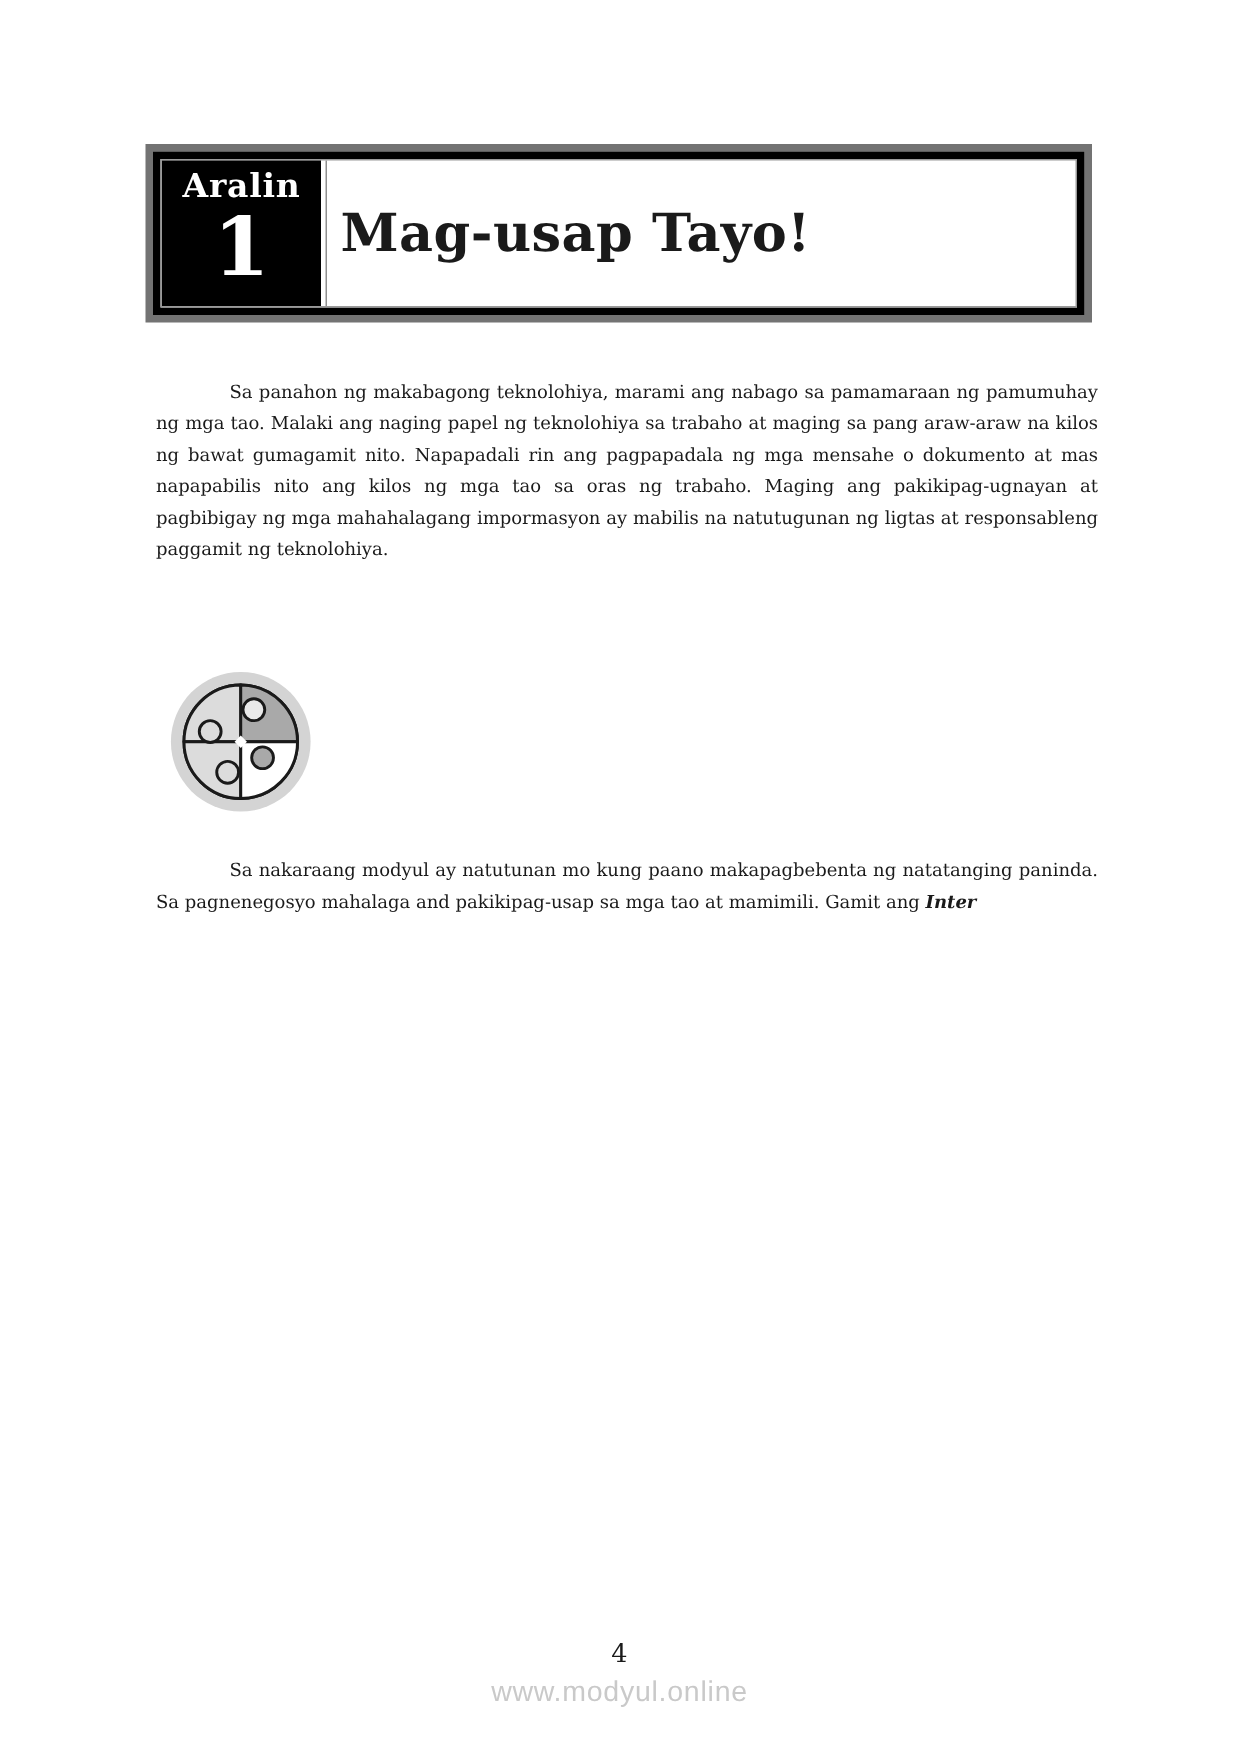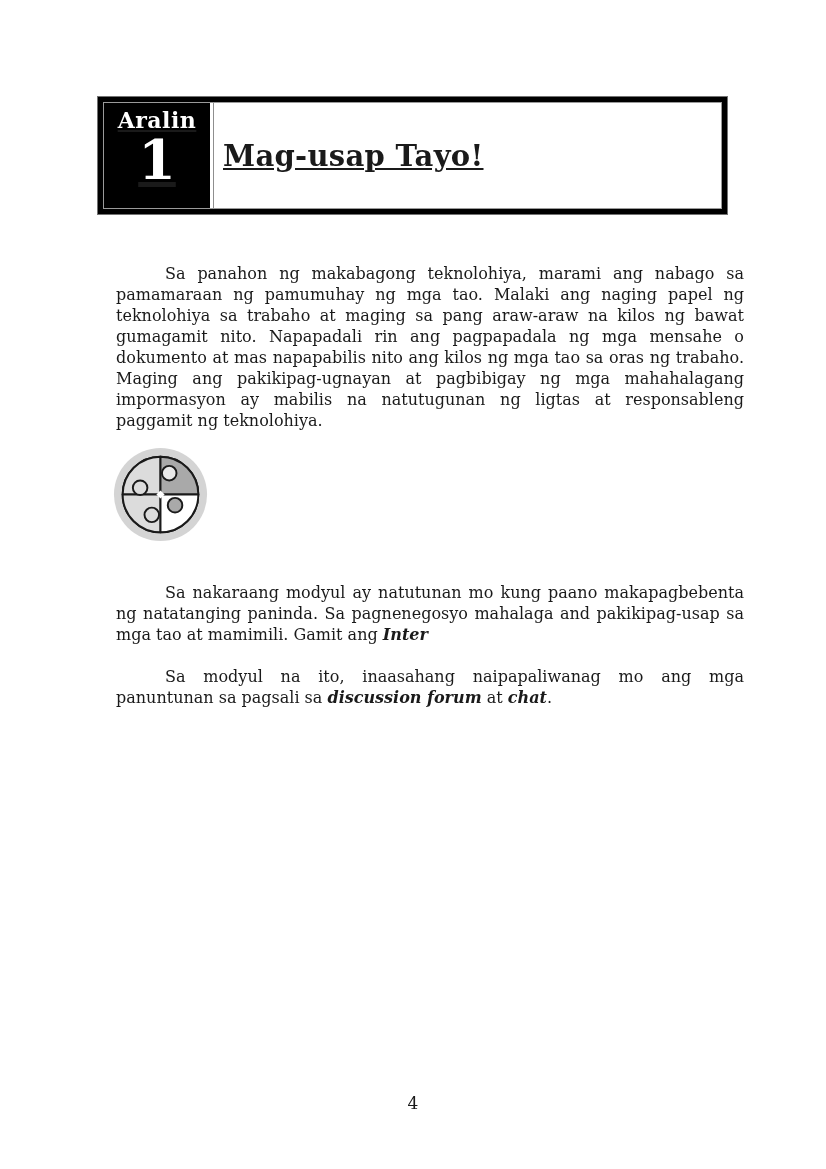--- a/index.html
+++ b/index.html
@@ -16,23 +16,22 @@
     overflow: hidden;
   }
 
   
   .lesson-header {
     position: absolute;
     left: 97px;
     top: 96px;
     width: 631px;
     height: 119px;
-    border: 1px solid #737373;
+    border: 5px solid #737373;
     background: #ffffff;
-    text-decoration: underline;
   }
   .lesson-header-mid {
     width: 100%;
     height: 100%;
     border: 5px solid #000000;
   }
   .lesson-header-inner {
     width: 100%;
     height: 100%;
     border: 1px solid #9a9a9a;
@@ -68,35 +67,35 @@
     margin-top: 1px;
   }
   .title-cell {
     flex: 1;
     display: flex;
     align-items: center;
     padding-left: 9px;
   }
   .header-title {
     font-weight: bold;
-    font-size: 29px;
+    font-size: 35px;
     letter-spacing: 0.3px;
     white-space: nowrap;
   }
 
   
   .para {
     position: absolute;
     left: 100px;
     width: 628px;
-    font-size: 16px;
+    font-size: 12px;
     line-height: 21px;
     text-align: justify;
     text-indent: 49px;
-    margin: 16px;
+    margin: 4px;
   }
   .para-intro { top: 247px; }
   .para-balikan-1 { top: 566px; }
   .para-balikan-2 { top: 650px; }
   .ital { font-style: italic; font-weight: bold; }
 
   
   .balikan-icon {
     position: absolute;
     left: 112px;
@@ -167,17 +166,17 @@
     <path d="M50 50 L50 89 A39 39 0 0 0 89 50 Z" fill="#ffffff" stroke="#1a1a1a" stroke-width="2" stroke-linejoin="round"></path>
     <circle cx="59" cy="28" r="7.5" fill="#e9e9e9" stroke="#1a1a1a" stroke-width="2"></circle>
     <circle cx="29" cy="43" r="7.5" fill="#dcdcdc" stroke="#1a1a1a" stroke-width="2"></circle>
     <circle cx="41" cy="71" r="7.5" fill="#dcdcdc" stroke="#1a1a1a" stroke-width="2"></circle>
     <circle cx="65" cy="61" r="7.5" fill="#a9a9a9" stroke="#1a1a1a" stroke-width="2"></circle>
     <rect x="47" y="47" width="6" height="6" fill="#ffffff" transform="rotate(45 50 50)"></rect>
   </svg>
 
   <p class="para para-balikan-1"><span>Sa nakaraang modyul ay natutunan mo kung paano makapagbebenta ng natatanging paninda. Sa pagnenegosyo mahalaga and pakikipag-usap sa mga tao at mamimili. Gamit ang </span><span class="ital">Inter</span></p>
 
-  <p class="para para-balikan-2"><span>Sa modyul na ito, inaasahang naipapaliwanag mo ang mga panuntunan sa pagsali sa </span><span class="ital">discussion forum</span><span> at </span><span class="ital">chat</span><span>.</span></p>
 
   <div class="page-number">4</div>
+  <div class="watermark">www.modyul.online</div>
 
 </div>
 
 </body></html>

